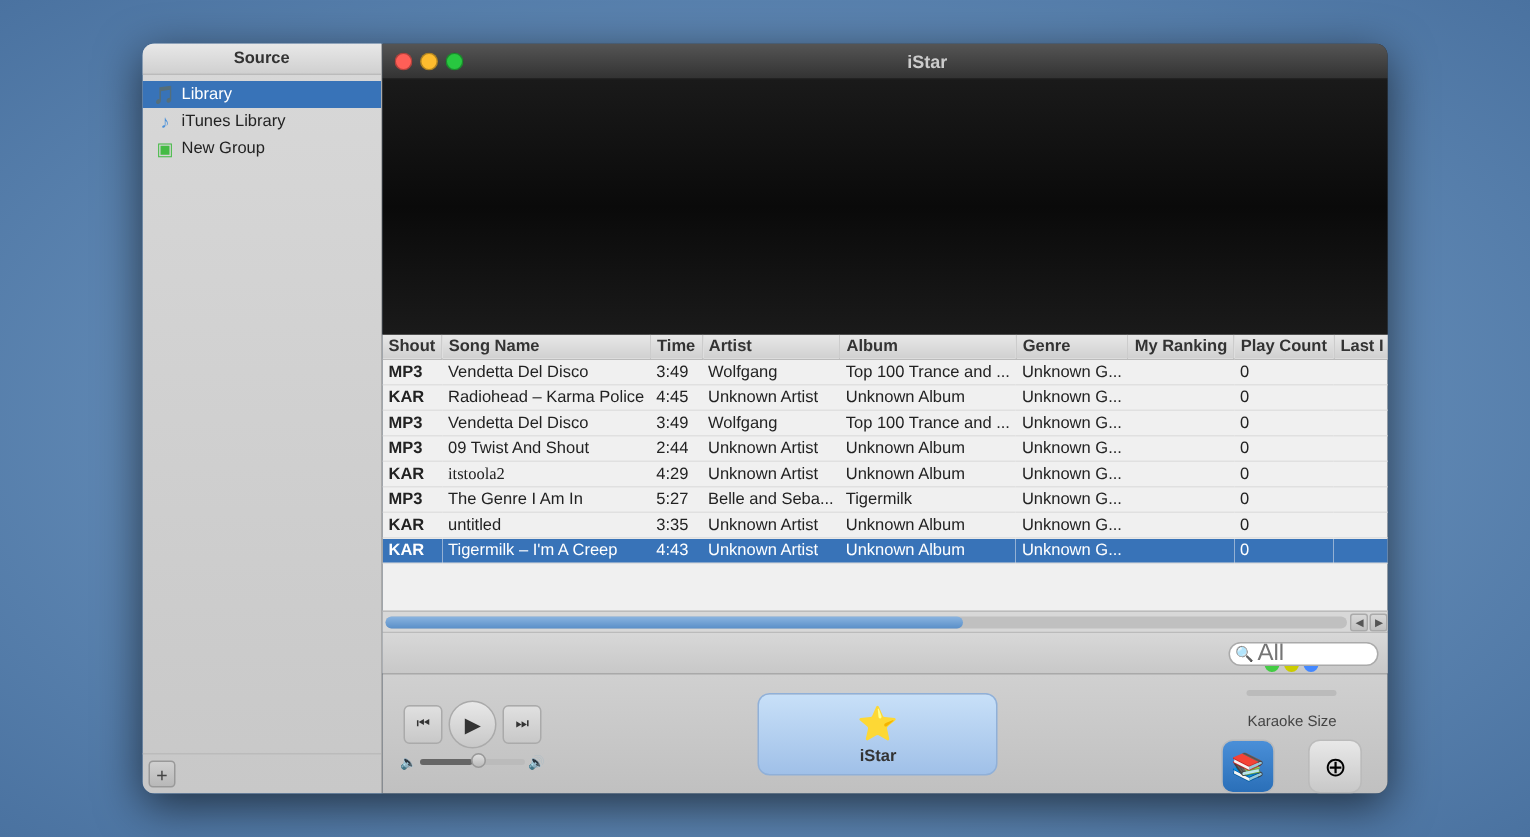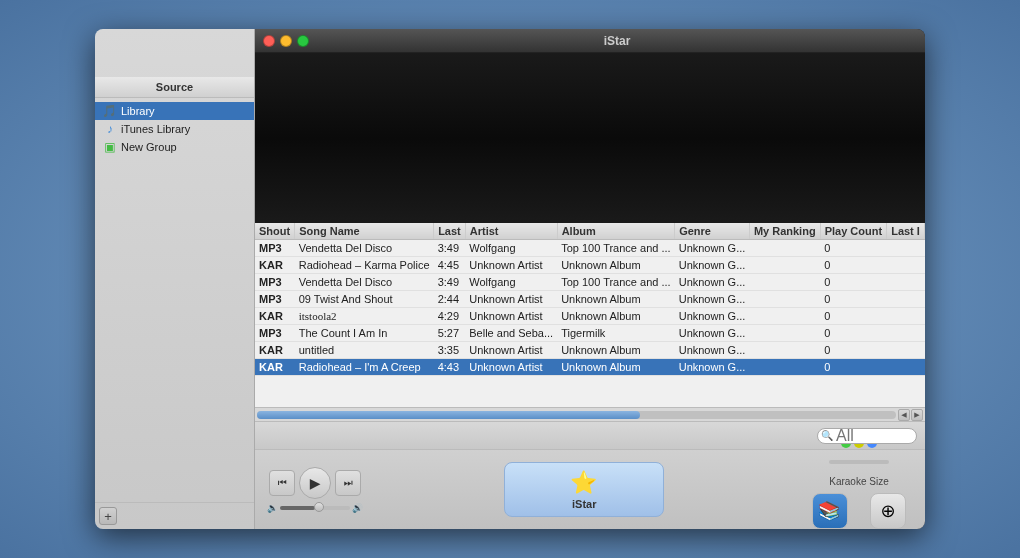--- a/index.html
+++ b/index.html
@@ -46,21 +46,20 @@
     }
 
     .sidebar-title-bar {
       background: linear-gradient(to bottom, #e8e8e8 0%, #d0d0d0 100%);
       border-bottom: 1px solid #bbb;
       padding: 4px 24px;
       text-align: center;
       font-size: 11px;
       color: #333;
       font-weight: bold;
-      margin-top: 48px;
     }
 
     .sidebar-content {
       padding: 4px 0;
       flex: 1;
     }
 
     .sidebar-item {
       display: flex;
       align-items: center;
@@ -543,21 +542,21 @@
 
       <div class="video-area"></div>
 
       <div class="track-list-container">
         <div class="track-table">
           <table>
             <thead>
               <tr>
                 <th>Shout</th>
                 <th>Song Name</th>
-                <th>Last</th>
+                <th>Time</th>
                 <th>Artist</th>
                 <th>Album</th>
                 <th>Genre</th>
                 <th>My Ranking</th>
                 <th>Play Count</th>
                 <th>Last I</th>
               </tr>
             </thead>
             <tbody id="track-tbody">
             <tr>
@@ -610,21 +609,21 @@
     <td>4:29</td>
     <td>Unknown Artist</td>
     <td>Unknown Album</td>
     <td>Unknown G...</td>
     <td></td>
     <td>0</td>
     <td></td>
   </tr>
                 <tr>
     <td class="type-mp3" style="font-weight:bold;">MP3</td>
-    <td style="max-width:160px;">The Count I Am In</td>
+    <td style="max-width:160px;">The Genre I Am In</td>
     <td>5:27</td>
     <td>Belle and Seba...</td>
     <td>Tigermilk</td>
     <td>Unknown G...</td>
     <td></td>
     <td>0</td>
     <td></td>
   </tr>
                 <tr>
     <td class="type-kar" style="font-weight:bold;">KAR</td>
@@ -632,21 +631,21 @@
     <td>3:35</td>
     <td>Unknown Artist</td>
     <td>Unknown Album</td>
     <td>Unknown G...</td>
     <td></td>
     <td>0</td>
     <td></td>
   </tr>
                 <tr class="selected">
     <td class="type-kar" style="font-weight:bold;">KAR</td>
-    <td style="max-width:160px;">Radiohead – I'm A Creep</td>
+    <td style="max-width:160px;">Tigermilk – I'm A Creep</td>
     <td>4:43</td>
     <td>Unknown Artist</td>
     <td>Unknown Album</td>
     <td>Unknown G...</td>
     <td></td>
     <td>0</td>
     <td></td>
   </tr>
               </tbody>
           </table>

